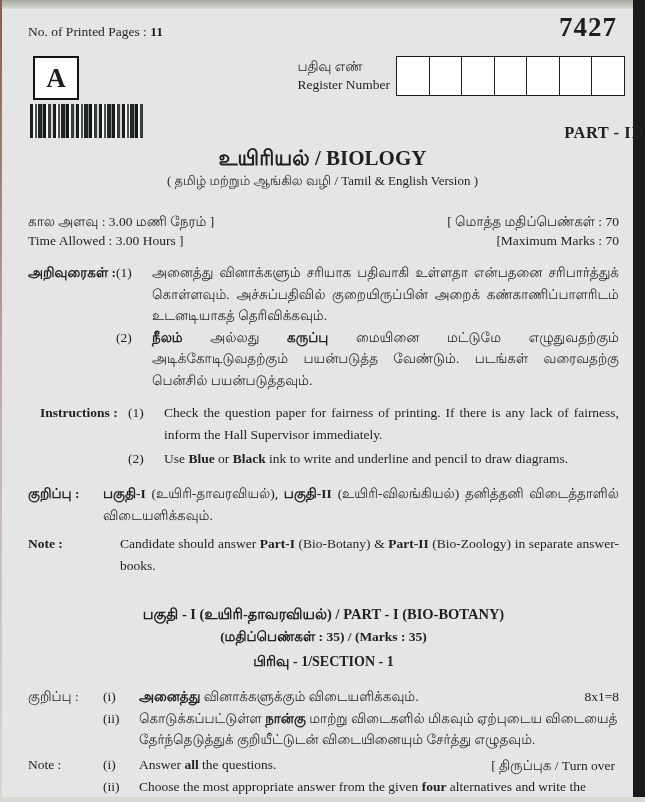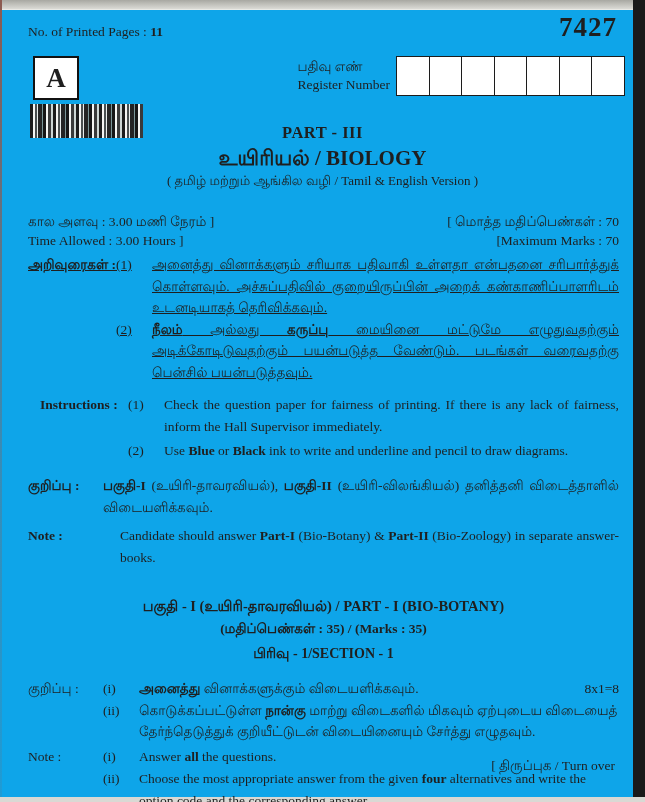--- a/index.html
+++ b/index.html
@@ -1,18 +1,18 @@
 <!DOCTYPE html>
 <html style="--top_band: #a8a8a2; --right_band: #1a1a1a; --left_line: #8c5a50;"><head>
 <meta charset="utf-8">
 <style>
   html,body{margin:0;padding:0;background:#fff;}
   .page{
     position:relative;width:645px;height:802px;overflow:hidden;
-    background:#0ea5e9;color:#1f1f1f;
+    background:#e5e5e5;color:#1f1f1f;
     font-family:"Liberation Serif","DejaVu Serif",serif;
     font-size:13.5px;
   }
   
   .top-band{position:absolute;left:0;top:0;width:100%;height:10px;
     background:linear-gradient(180deg, var(--top_band,#a8a8a2), #d8d8d3 85%, #f2f2ee);}
   .right-band{position:absolute;right:0;top:0;width:12px;height:100%;
     background:var(--right_band,#1a1a1a);}
   .left-line{position:absolute;left:0;top:0;width:2px;height:100%;
     background:linear-gradient(180deg, var(--left_line,#8c5a50) 0%, rgba(140,90,80,.35) 55%, rgba(140,90,80,.12) 100%);}
@@ -33,32 +33,32 @@
       #242424 8px 12px, #7a9597 12px 13px, #161616 13px 16px, #f4f4f2 16px 18px,
       #3a3a3a 18px 21px, #cdd6d4 21px 23px);}
 
   .register{position:absolute;right:20px;top:56px;display:flex;align-items:center;}
   .register-labels{margin-right:6px;line-height:18px;}
   .register-cells{display:flex;}
   .register-cells .cell{width:32px;height:38px;border:1.5px solid #1c1c1c;margin-left:-1.5px;background:#fff;}
   .register-cells .cell:first-child{margin-left:0;}
 
   .headings{position:absolute;left:0;top:123px;width:100%;text-align:center;}
-  .part-title{font-size:16.5px;font-weight:bold;letter-spacing:.5px;}
+  .part-title{font-size:16.5px;font-weight:bold;letter-spacing:.5px;text-align:right;}
   .subject-title{font-size:21px;font-weight:bold;margin-top:3px;}
   .version-note{font-size:13px;margin-top:0;}
 
   .flow{position:absolute;left:28px;top:212px;width:591px;}
   .meta-row{display:flex;justify-content:space-between;line-height:19px;}
   .meta-right{text-align:right;}
 
   .instr{display:grid;grid-template-columns:88px 36px 1fr;line-height:21.5px;}
   .instr .lbl{font-weight:bold;}
   .instr .txt{text-align:justify;}
-  .instr-ta{margin-top:4px;text-decoration:underline;}
+  .instr-ta{margin-top:12px;}
   .instr-en{margin-top:11px;line-height:22px;margin-left:12px;}
   .row-gap{margin-top:2px;}
   .c2{grid-column:2;}
   .c3{grid-column:3;}
 
   .midnote{display:grid;line-height:21.5px;margin-top:13px;}
   .midnote .lbl{font-weight:bold;}
   .midnote .txt{text-align:justify;}
   .mid-ta{grid-template-columns:75px 1fr;}
   .mid-en{grid-template-columns:92px 1fr;margin-top:7px;line-height:22px;}

